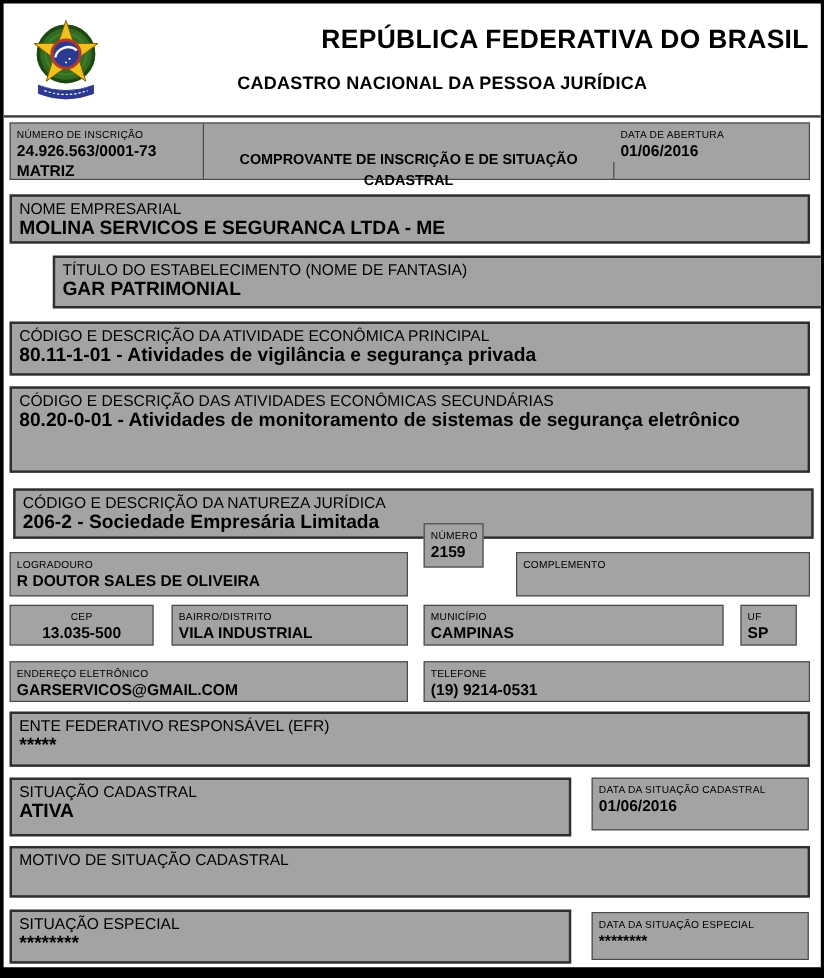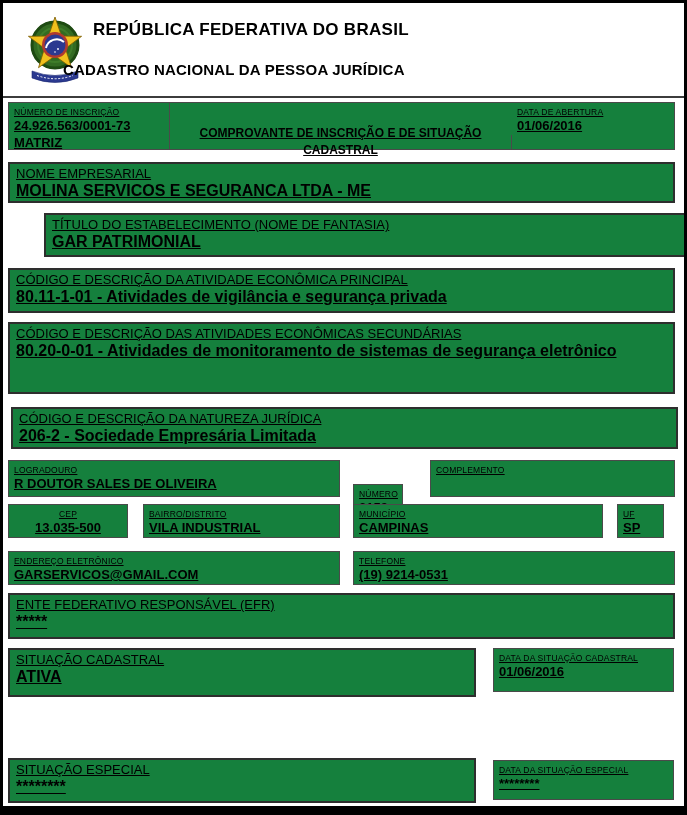--- a/index.html
+++ b/index.html
@@ -8,26 +8,26 @@
     width:687px;height:815px;
     box-sizing:border-box;
     background:#fff;
     border:3px solid #000;
     border-bottom:9px solid #000;
     font-family:"Liberation Sans","DejaVu Sans",sans-serif;
     color:#000;
     overflow:hidden;
   }
   .emblem{position:absolute;left:22px;top:8px;width:60px;height:78px;}
-  .h1{position:absolute;left:90px;right:10px;top:17px;text-align:left;
-      font-size:17px;font-weight:bold;letter-spacing:.3px;}
-  .h2{position:absolute;left:60px;right:10px;top:58px;text-align:left;
+  .h1{position:absolute;left:90px;right:10px;top:17px;text-align:right;
+      font-size:22px;font-weight:bold;letter-spacing:.3px;}
+  .h2{position:absolute;left:60px;right:10px;top:58px;text-align:center;
       font-size:15px;font-weight:bold;letter-spacing:.2px;}
   .hsep{position:absolute;left:0;right:0;top:93px;height:0;border-top:2px solid #3c3c3c;}
-  .fbox{position:absolute;box-sizing:border-box;background:#15803d;text-decoration:underline;}
+  .fbox{position:absolute;box-sizing:border-box;background:#a3a3a3;}
   .thick{border:2px solid #2e2e2e;}
   .thin{border:1px solid #4a4a4a;}
   .lbl-lg{font-size:13px;line-height:1.15;padding:3px 6px 0;white-space:nowrap;overflow:hidden;}
   .val-lg{font-size:16px;font-weight:bold;line-height:1.18;padding:0 6px 2px;}
   .lbl-sm{font-size:8.5px;line-height:1.2;padding:4px 5px 0;letter-spacing:.2px;white-space:nowrap;overflow:hidden;}
   .val-sm{font-size:13px;font-weight:bold;line-height:1.25;padding:1px 5px 0;white-space:nowrap;overflow:hidden;}
   .row2{display:flex;align-items:stretch;}
   .row2 .c1{width:160px;border-right:1px solid #4a4a4a;}
   .row2 .c2{width:342px;border-right:1px solid #4a4a4a;display:flex;align-items:center;
             justify-content:center;text-align:center;font-size:12px;font-weight:bold;
@@ -92,21 +92,21 @@
 
   <div class="fbox thick" style="left:8px;top:404px;width:667px;height:42px;">
     <div class="lbl-lg">CÓDIGO E DESCRIÇÃO DA NATUREZA JURÍDICA</div>
     <div class="val-lg">206-2 - Sociedade Empresária Limitada</div>
   </div>
 
   <div class="fbox thin" style="left:5px;top:457px;width:332px;height:37px;">
     <div class="lbl-sm">LOGRADOURO</div>
     <div class="val-sm">R DOUTOR SALES DE OLIVEIRA</div>
   </div>
-  <div class="fbox thin" style="left:350px;top:481px;width:50px;height:37px;">
+  <div class="fbox thin" style="left:350px;top:433px;width:50px;height:37px;">
     <div class="lbl-sm">NÚMERO</div>
     <div class="val-sm">2159</div>
   </div>
   <div class="fbox thin" style="left:427px;top:457px;width:245px;height:37px;">
     <div class="lbl-sm">COMPLEMENTO</div>
     <div class="val-sm"></div>
   </div>
 
   <div class="fbox thin" style="left:5px;top:501px;width:120px;height:34px;text-align:center;">
     <div class="lbl-sm">CEP</div>
@@ -141,20 +141,24 @@
 
   <div class="fbox thick" style="left:5px;top:590px;width:667px;height:46px;">
     <div class="lbl-lg">ENTE FEDERATIVO RESPONSÁVEL (EFR)</div>
     <div class="val-lg">*****</div>
   </div>
   <div class="fbox thin" style="left:490px;top:645px;width:181px;height:44px;">
     <div class="lbl-sm">DATA DA SITUAÇÃO CADASTRAL</div>
     <div class="val-sm">01/06/2016</div>
   </div>
 
+  <div class="fbox thick" style="left:5px;top:702px;width:667px;height:43px;">
+    <div class="lbl-lg">MOTIVO DE SITUAÇÃO CADASTRAL</div>
+    <div class="val-lg"></div>
+  </div>
 
   <div class="fbox thick" style="left:5px;top:755px;width:468px;height:45px;">
     <div class="lbl-lg">SITUAÇÃO ESPECIAL</div>
     <div class="val-lg">********</div>
   </div>
   <div class="fbox thin" style="left:490px;top:757px;width:181px;height:40px;">
     <div class="lbl-sm">DATA DA SITUAÇÃO ESPECIAL</div>
     <div class="val-sm">********</div>
   </div>
 

